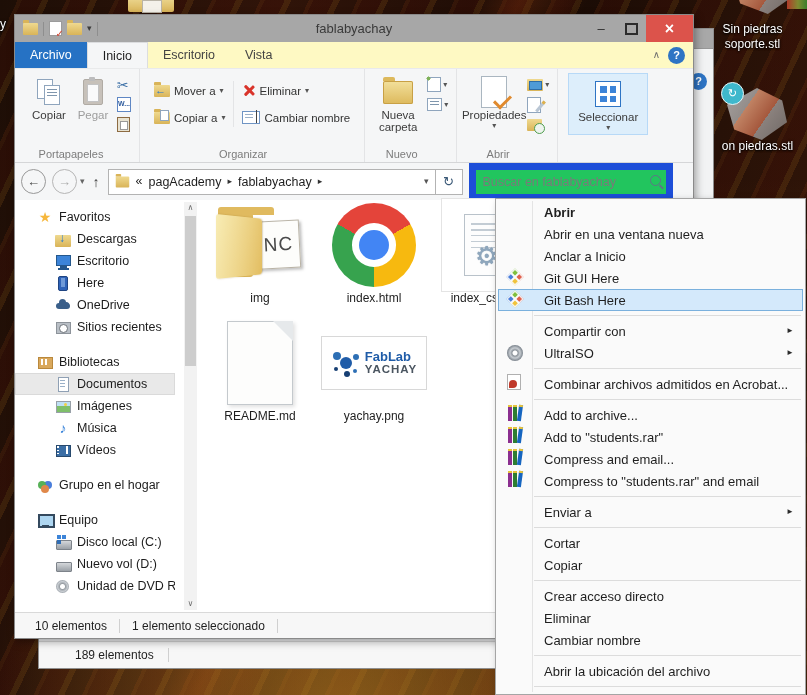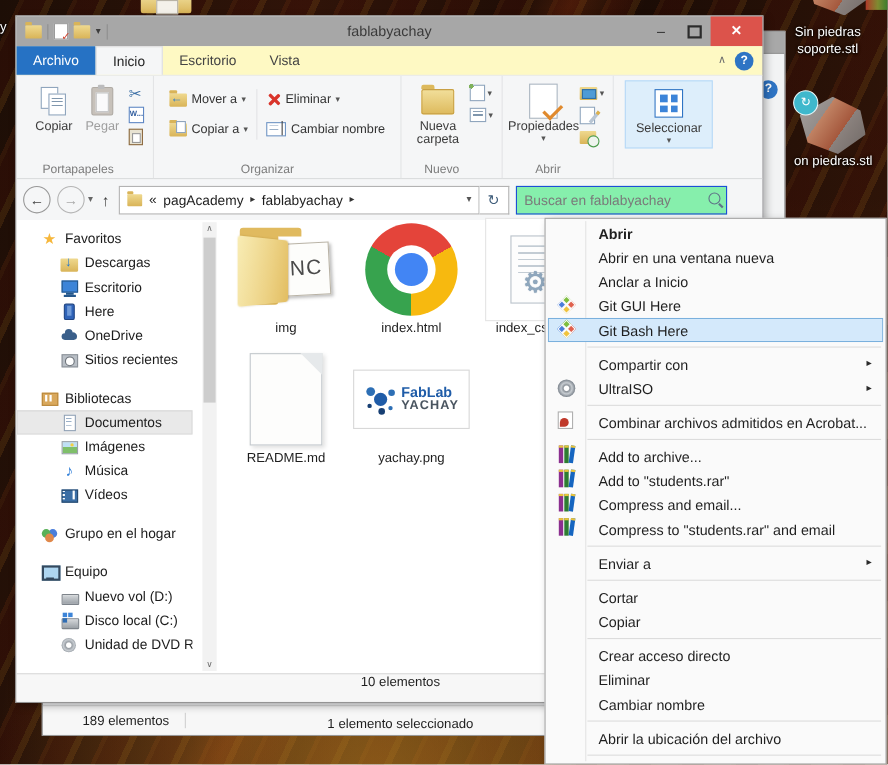--- a/index.html
+++ b/index.html
@@ -111,21 +111,21 @@
   .addr{position:relative;height:37px;background:#f5f6f7;display:flex;align-items:center;}
   .navbtn{width:23px;height:23px;border-radius:50%;border:1px solid #989898;display:flex;align-items:center;justify-content:center;font-size:13px;color:#444;margin-left:6px;background:transparent;}
   .navbtn.fwd{color:#ababab;border-color:#b5b5b5;}
   .addr .tiny{font-size:9px;color:#666;margin:0 3px;}
   .addr .up{font-size:14px;color:#3c3c3c;margin:0 8px 0 5px;}
   .addrbox{display:flex;align-items:center;height:24px;background:#fff;border:1px solid #b3b3b3;width:326px;font-size:12.5px;color:#1e1e1e;}
   .addrbox .crumbs{display:flex;align-items:center;gap:6px;padding-left:6px;flex:1;white-space:nowrap;}
   .crumb-sep{font-size:9px;color:#333;}
   .addrbox .dd{font-size:9px;color:#555;padding:0 6px;}
   .refresh{width:26px;height:24px;border:1px solid #b3b3b3;border-left:none;background:#fff;display:flex;align-items:center;justify-content:center;font-size:13px;color:#3c5a78;}
-  .searchbox{position:relative;margin-left:6px;width:190px;height:24px;border:1px solid #1d4ed8;background:#86efac;}
+  .searchbox{position:relative;margin-left:6px;width:190px;height:24px;border:7px solid #1d4ed8;background:#22c55e;}
   .searchbox input{position:absolute;inset:0;border:none;outline:none;font:12.5px "Liberation Sans",sans-serif;color:#333;padding:0 22px 0 7px;background:transparent;}
   .searchbox input::placeholder{color:#7a7a7a;}
   .mag{position:absolute;right:5px;top:5px;width:9px;height:9px;border:1.5px solid #5f7488;border-radius:50%;}
   .mag::after{content:"";position:absolute;right:-4px;bottom:-3px;width:5px;height:1.5px;background:#5f7488;transform:rotate(45deg);}
   
   .content{position:relative;height:412px;background:#fff;display:flex;}
   .sidebar{position:relative;width:182px;padding-top:6px;box-sizing:border-box;overflow:hidden;}
   .srow-nav{display:flex;align-items:center;height:22px;font-size:12.5px;color:#1c1c1c;gap:6px;margin-right:22px;white-space:nowrap;overflow:hidden;}
   .srow-nav.root{padding-left:22px;}
   .srow-nav.child{padding-left:40px;}
@@ -196,21 +196,21 @@
   .page-big{position:relative;width:64px;height:82px;background:#fdfdfc;border:1px solid #c4c9cd;box-shadow:2px 2px 4px rgba(0,0,0,.12);}
   .page-big::before{content:"";position:absolute;right:-1px;top:-1px;border:10px solid #e6e9eb;border-left-color:transparent;border-bottom-color:transparent;}
   .thumb-logo{width:104px;height:52px;background:#fff;border:1px solid #d8d8d8;display:flex;align-items:center;justify-content:center;gap:4px;}
   .logo-mark{position:relative;width:30px;height:30px;}
   .logo-mark::before{content:"";position:absolute;left:9px;top:9px;width:12px;height:12px;border-radius:50%;background:#1f5ca8;
      box-shadow:-9px -7px 0 -2px #2d6fb5,10px -6px 0 -3px #2d6fb5,1px 11px 0 -3px #173f73,-10px 6px 0 -4px #173f73,9px 8px 0 -4px #2d6fb5;}
   .logo-txt{display:flex;flex-direction:column;line-height:13px;}
   .logo-txt .l1{color:#1f5ca8;font-weight:bold;font-size:13px;}
   .logo-txt .l2{color:#4a5560;font-weight:bold;font-size:11.5px;letter-spacing:1px;}
   
-  .statusbar{position:absolute;left:0;right:0;bottom:0;height:25px;background:#f7f7f7;border-top:1px solid #d9d9d9;display:flex;align-items:center;gap:12px;padding-left:20px;font-size:12px;color:#1f1f1f;flex-direction:column;}
+  .statusbar{position:absolute;left:0;right:0;bottom:0;height:25px;background:#f7f7f7;border-top:1px solid #d9d9d9;display:flex;align-items:center;gap:12px;padding-left:20px;font-size:12px;color:#1f1f1f;}
   
   .cmenu{position:absolute;left:495px;top:198px;width:311px;height:497px;background:#fafafa;border:1px solid #a5a5a5;box-shadow:4px 4px 8px rgba(0,0,0,.4);z-index:20;padding-top:2px;box-sizing:border-box;overflow:hidden;}
   .cm-gutter{position:absolute;left:36px;top:2px;bottom:2px;width:1px;background:#e4e4e4;}
   .cm-item{position:relative;height:22px;display:flex;align-items:center;font-size:13px;color:#1f1f1f;margin:0 2px;}
   .cm-item .txt{padding-left:46px;white-space:nowrap;}
   .cm-item.bold .txt{font-weight:bold;}
   .cm-item.hl{background:#d4e9fb;box-shadow:inset 0 0 0 1px #7ab0dd;}
   .cm-item .arrow{position:absolute;right:9px;font-size:8px;color:#2b2b2b;}
   .cm-sep{border-top:1px solid #dcdcdc;margin:4px 4px 4px 38px;}
   .cm-ic{position:absolute;left:9px;width:16px;height:16px;}
@@ -492,26 +492,26 @@
           <div class="srow-nav root">
             <span class="si si-homegroup"></span>
             <span>Grupo en el hogar</span>
           </div>
           <div class="sgap"></div>
           <div class="srow-nav root">
             <span class="si si-computer"></span>
             <span>Equipo</span>
           </div>
           <div class="srow-nav child">
+            <span class="si si-drive-c"></span>
+            <span>Disco local (C:)</span>
+          </div>
+          <div class="srow-nav child">
             <span class="si si-drive-d"></span>
             <span>Nuevo vol (D:)</span>
-          </div>
-          <div class="srow-nav child">
-            <span class="si si-drive-c"></span>
-            <span>Disco local (C:)</span>
           </div>
           <div class="srow-nav child">
             <span class="si si-dvd"></span>
             <span>Unidad de DVD RW</span>
           </div>
         </div>
       <div class="sb-scroll" style="left:169px;right:auto;">
         <span class="ar up g">∧</span>
         <span class="sb-thumb"></span>
         <span class="ar dn g">∨</span>

